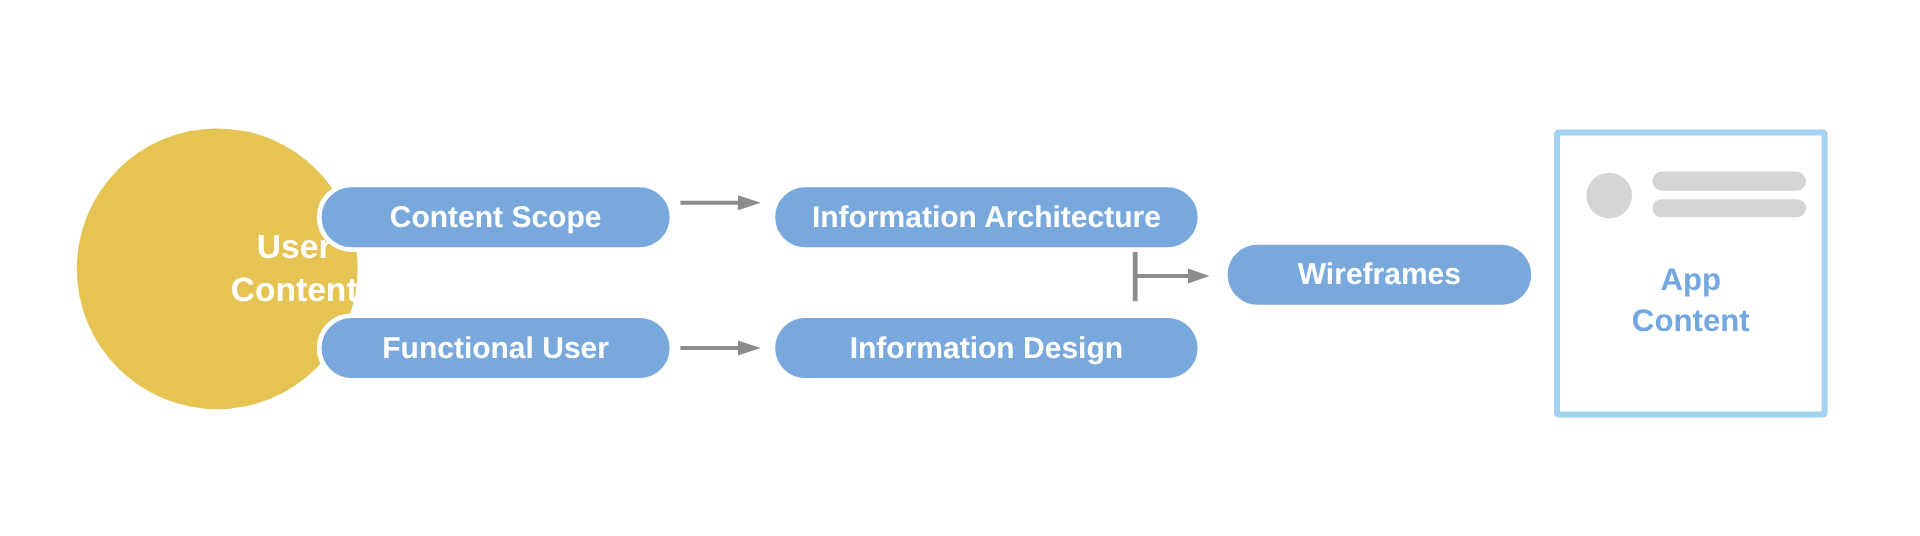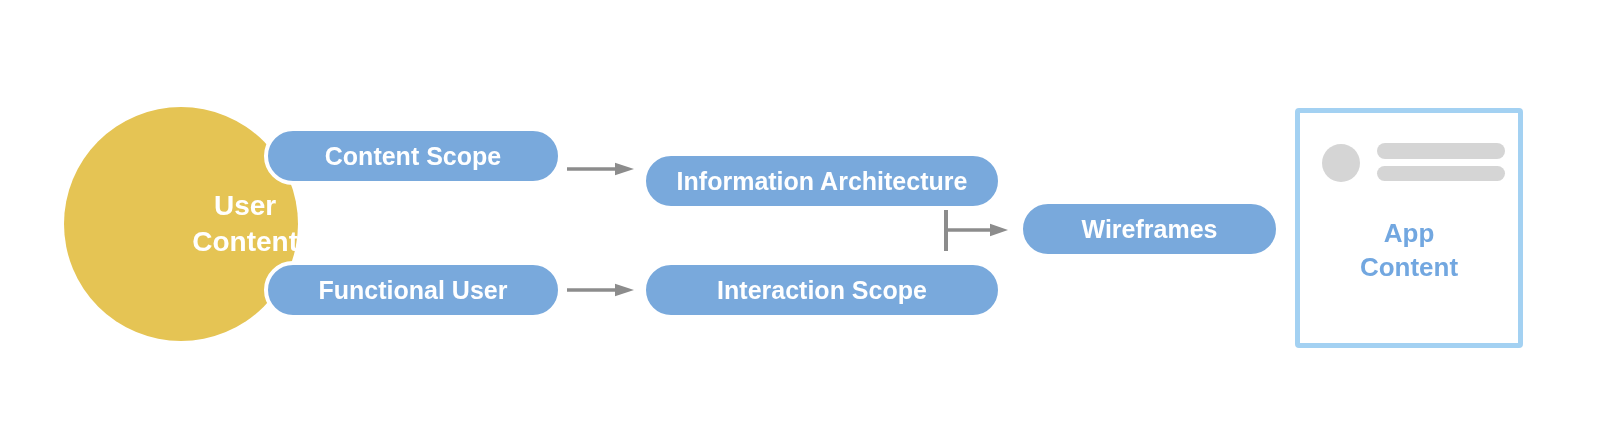--- a/index.html
+++ b/index.html
@@ -40,21 +40,21 @@
     display: flex;
     align-items: center;
     justify-content: center;
     z-index: 2;
   }
   .pill-label {
     font-size: 25px;
     font-weight: bold;
     white-space: nowrap;
   }
-  .pill-content-scope      { left: 264px;  top: 127px; width: 298px; height: 58px; }
+  .pill-content-scope      { left: 264px;  top: 152px; width: 298px; height: 58px; }
   .pill-functional-scope   { left: 264px;  top: 261px; width: 298px; height: 58px; }
   .pill-information-arch   { left: 642px;  top: 152px; width: 360px; height: 58px; }
   .pill-interaction-design { left: 642px;  top: 261px; width: 360px; height: 58px; }
   .pill-wireframes         { left: 1019px; top: 200px; width: 261px; height: 58px; }
   .card {
     position: absolute;
     left: 1295px; top: 108px;
     width: 228px; height: 240px;
     box-sizing: border-box;
     border: 5px solid #a3d1f2;
@@ -118,21 +118,21 @@
 
   <div class="pill pill-functional-scope" style="background-color: rgb(121, 169, 220); border-color: rgb(255, 255, 255); color: rgb(255, 255, 255);">
     <span class="pill-label">Functional User</span>
   </div>
 
   <div class="pill pill-information-arch" style="background-color: rgb(121, 169, 220); border-color: rgb(255, 255, 255); color: rgb(255, 255, 255);">
     <span class="pill-label">Information Architecture</span>
   </div>
 
   <div class="pill pill-interaction-design" style="background-color: rgb(121, 169, 220); border-color: rgb(255, 255, 255); color: rgb(255, 255, 255);">
-    <span class="pill-label">Interaction Scope</span>
+    <span class="pill-label">Information Design</span>
   </div>
 
   <div class="pill pill-wireframes" style="background-color: rgb(121, 169, 220); border-color: rgb(255, 255, 255); color: rgb(255, 255, 255);">
     <span class="pill-label">Wireframes</span>
   </div>
 
   <div class="card" style="background-color: rgb(255, 255, 255); border-color: rgb(163, 209, 242);">
     <div class="card-avatar" style="background-color: rgb(213, 213, 213);"></div>
     <div class="card-bars">
       <div class="card-bar1" style="background-color: rgb(213, 213, 213);"></div>

